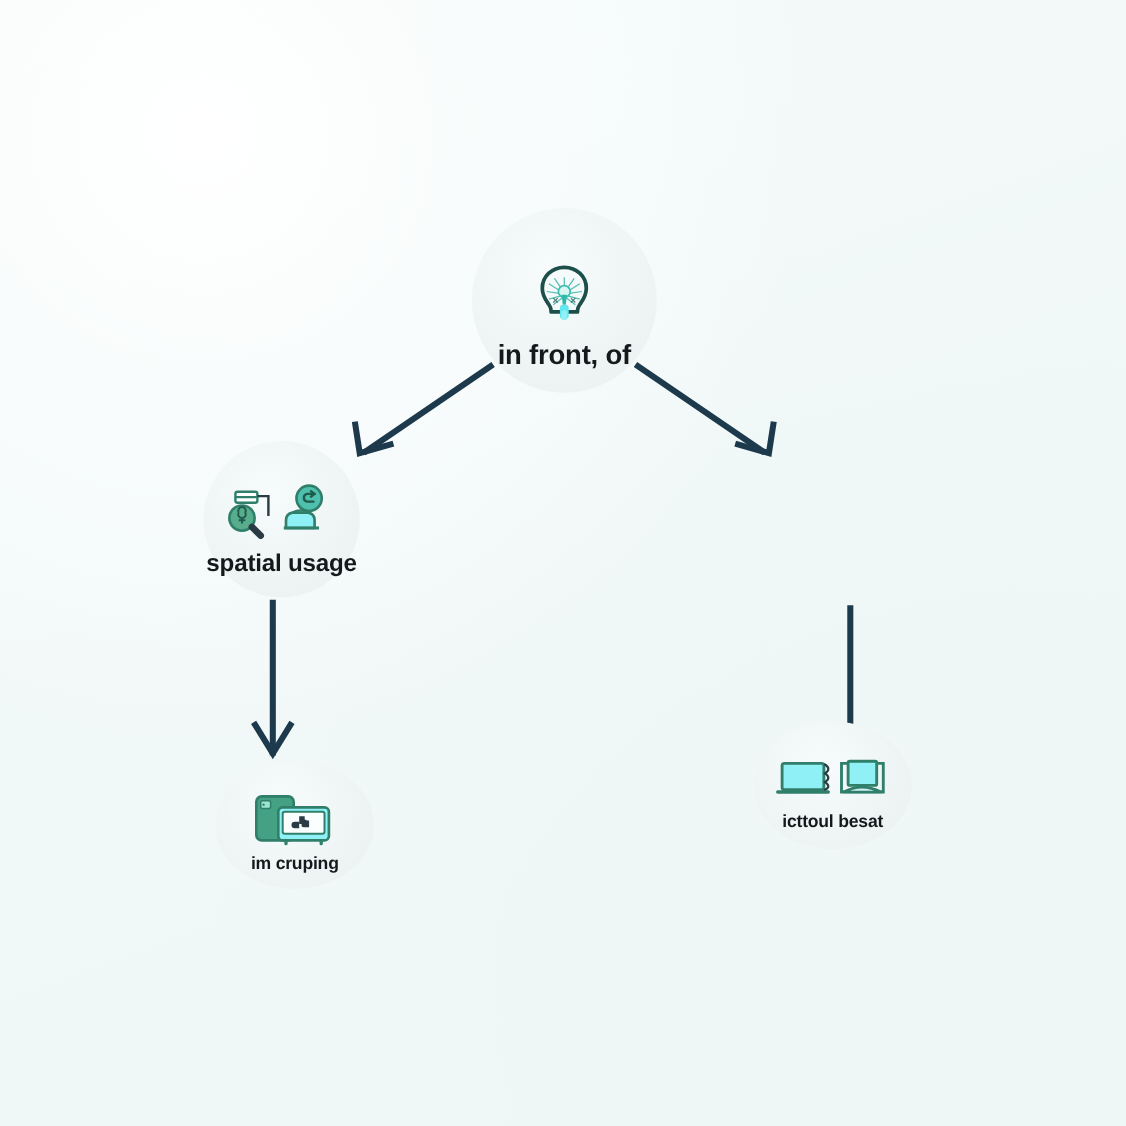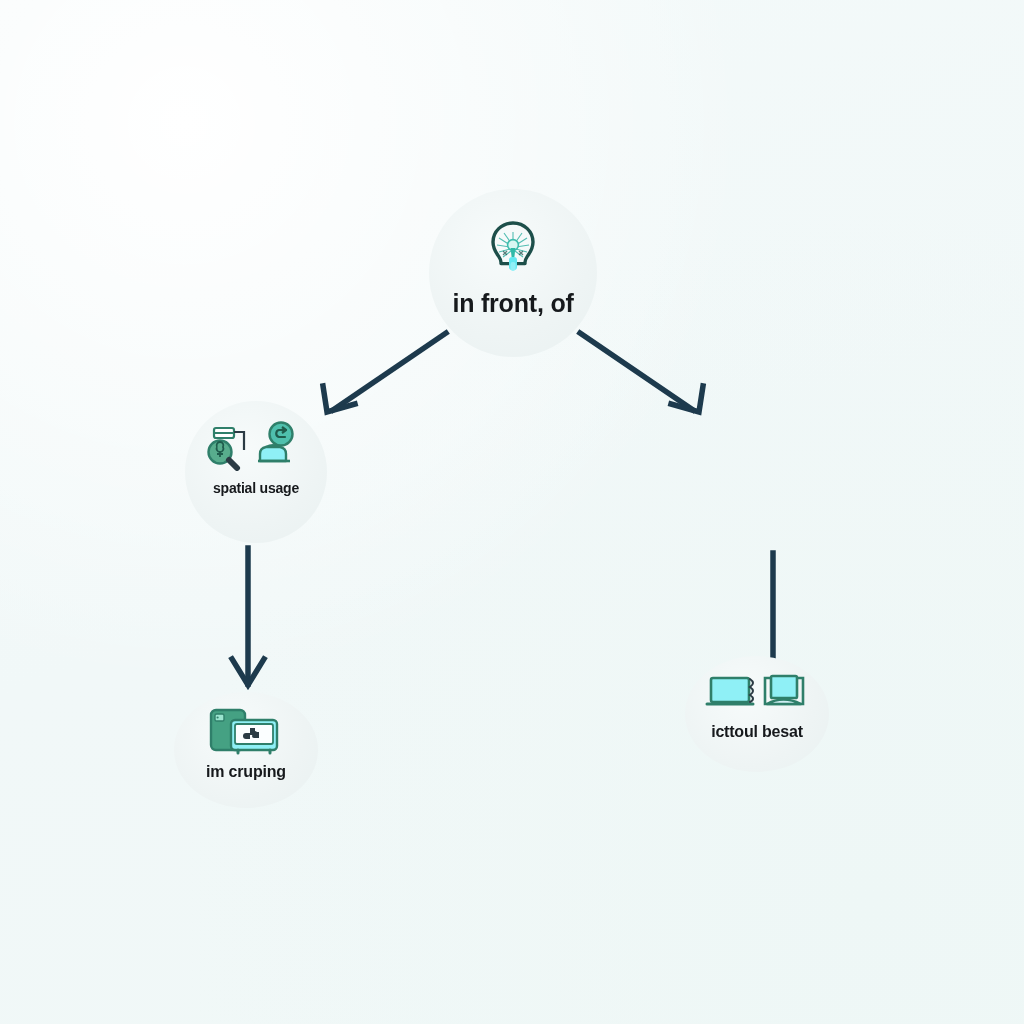--- a/index.html
+++ b/index.html
@@ -28,20 +28,21 @@
     inset: 0;
     width: 1024px;
     height: 1024px;
     pointer-events: none;
   }
   .node {
     position: absolute;
     display: flex;
     flex-direction: column;
     align-items: center;
+    justify-content: center;
     box-sizing: border-box;
   }
   .node-circle {
     background: radial-gradient(circle at 42% 34%, #f7fbfb 0%, #eef4f4 62%, #e9f1f1 100%);
     border-radius: 50%;
   }
   .node-root {
     left: 429px;
     top: 189px;
     width: 168px;
@@ -56,21 +57,21 @@
     padding-top: 20px;
   }
   .node-mid-right {
     left: 692px;
     top: 401px;
     width: 142px;
     height: 142px;
     padding-top: 20px;
   }
   .node-leaf-left {
-    left: 174px;
+    left: 196px;
     top: 692px;
     width: 144px;
     height: 116px;
     border-radius: 50%;
     padding-top: 14px;
   }
   .node-leaf-right {
     left: 685px;
     top: 656px;
     width: 144px;
@@ -86,21 +87,21 @@
   }
   .node-label {
     margin-top: 9px;
     color: #16191c;
     font-weight: 700;
     letter-spacing: -0.2px;
     text-align: center;
     white-space: nowrap;
   }
   .label-root   { font-size: 25px; margin-top: 12px; }
-  .label-mid    { font-size: 14px; }
+  .label-mid    { font-size: 22px; }
   .label-leaf   { font-size: 16px; margin-top: 7px; }
 </style>
 </head>
 <body>
 
 <div id="diagram-root">
 
   <svg class="edge-layer" viewBox="0 0 1024 1024">
     <g fill="none" stroke="#1d3a4d" stroke-width="5.5" stroke-linecap="square" stroke-linejoin="miter">
 

